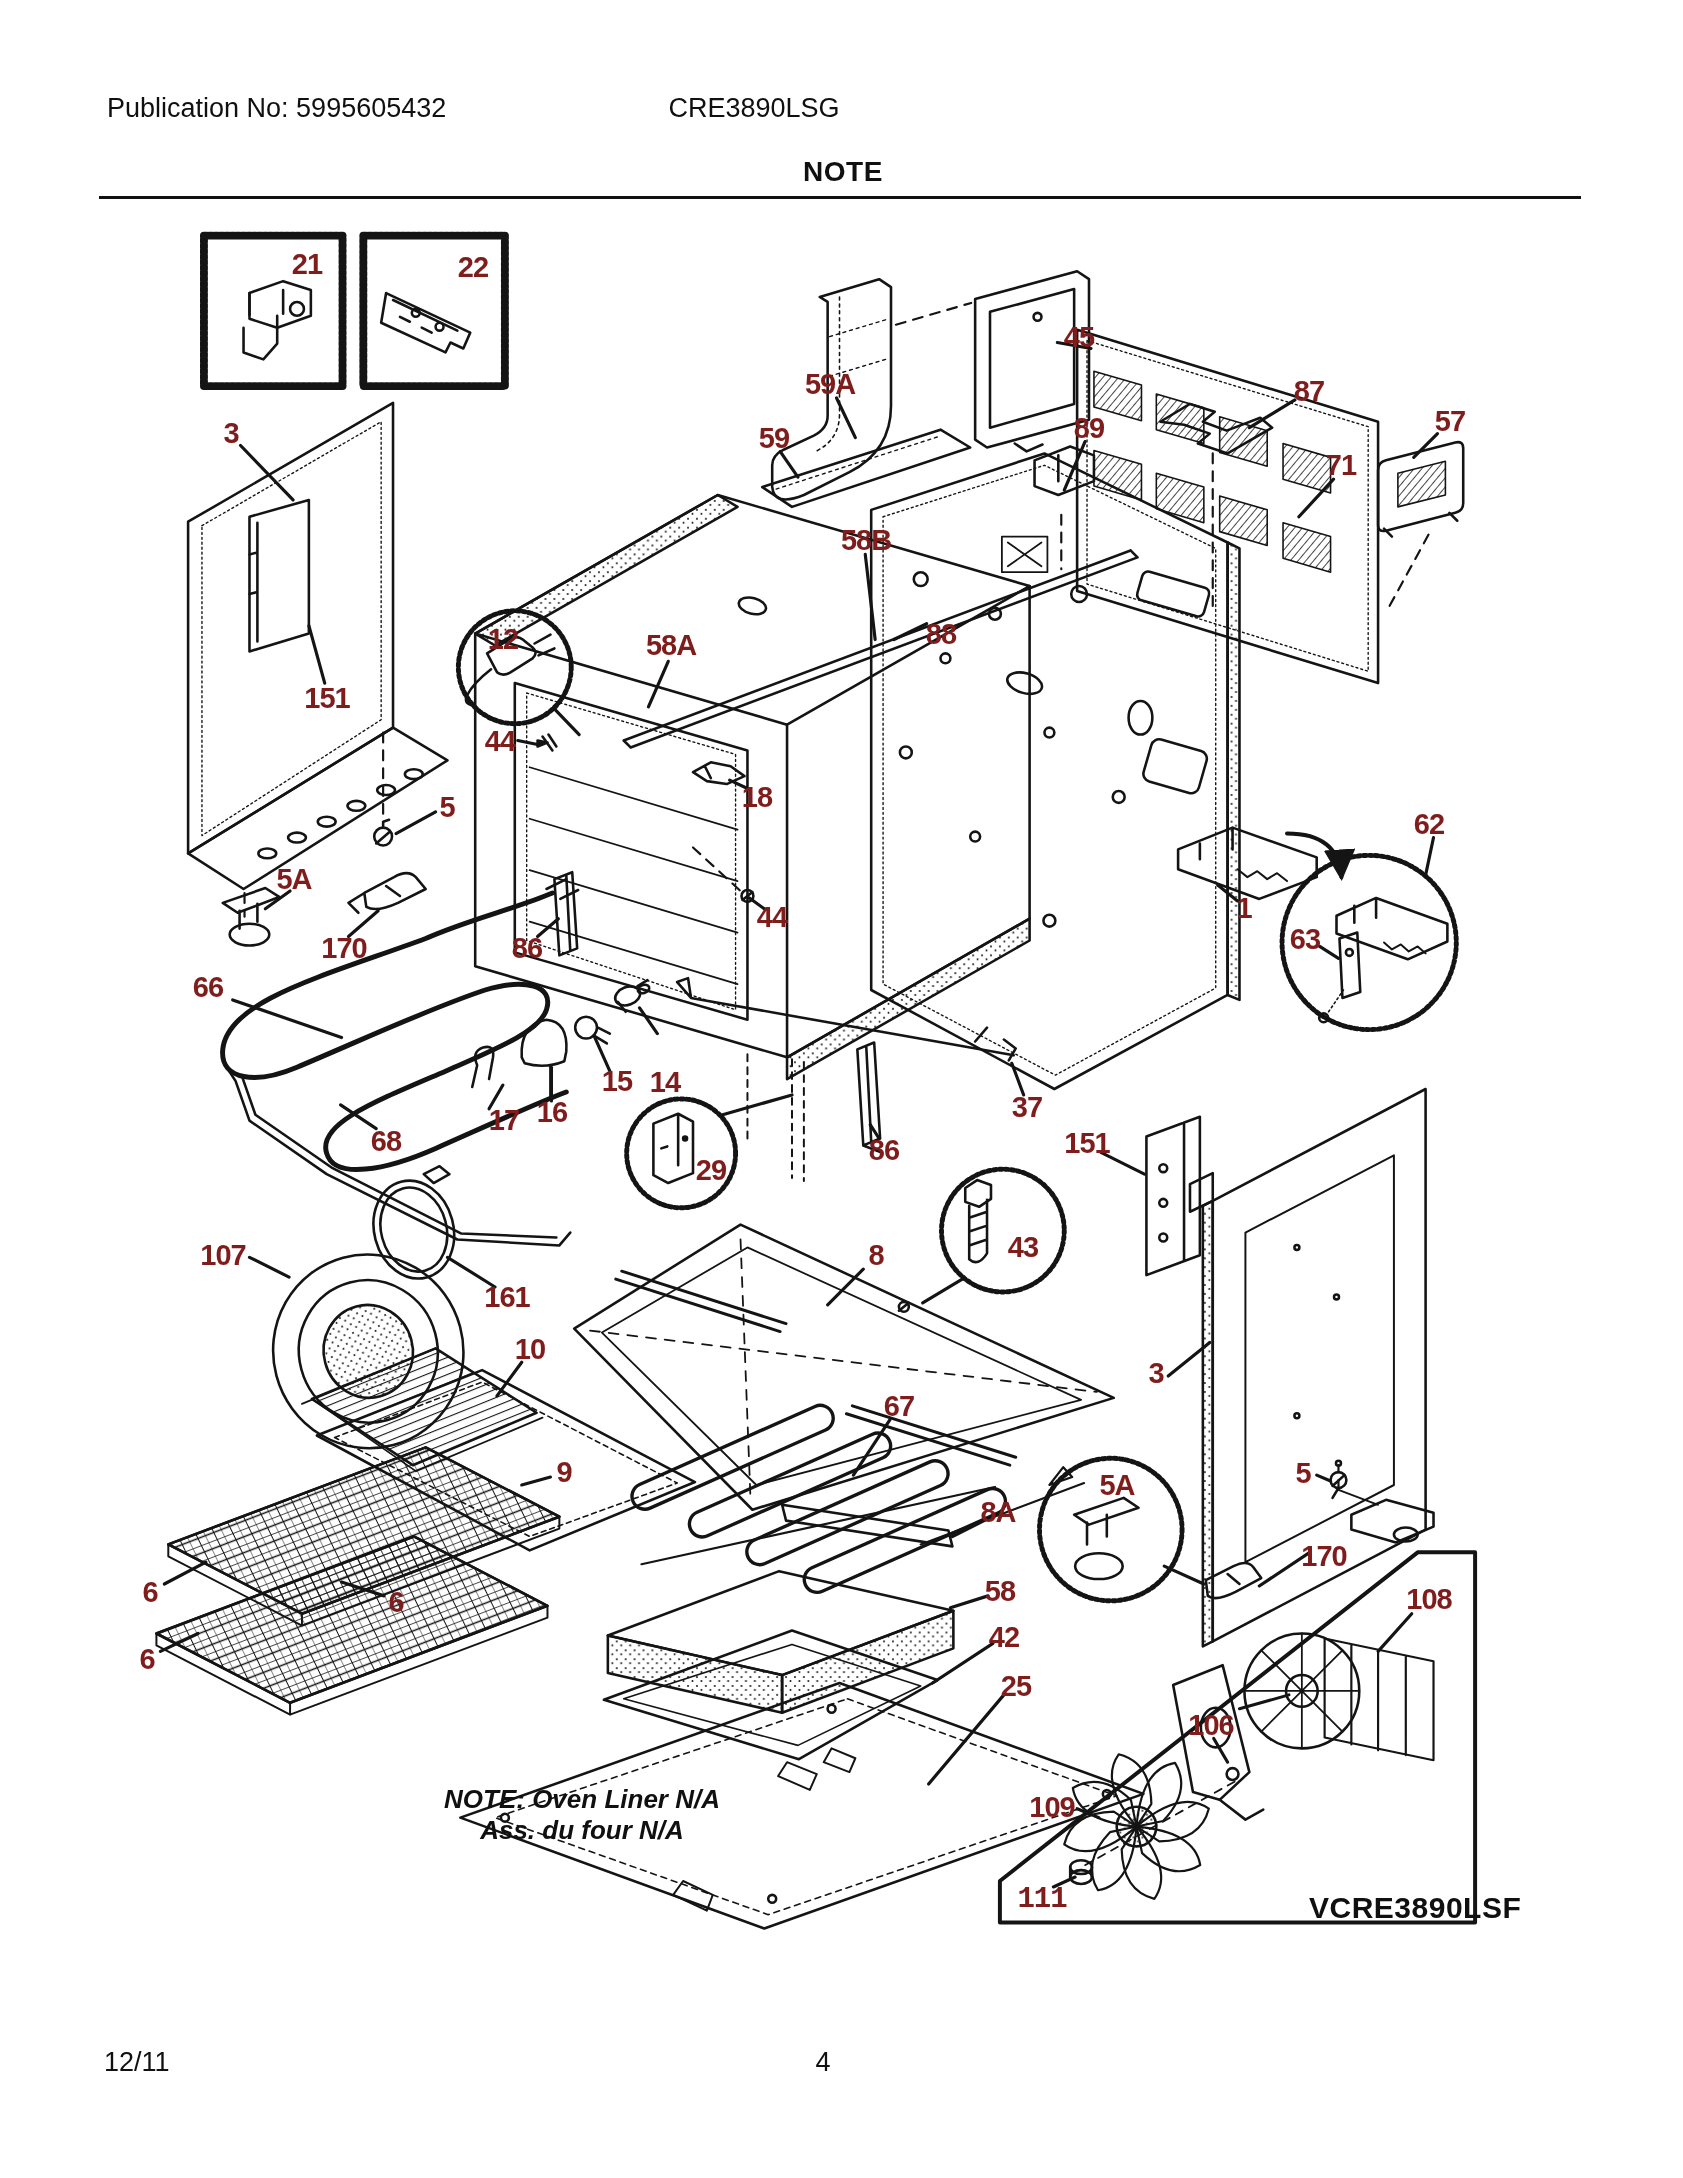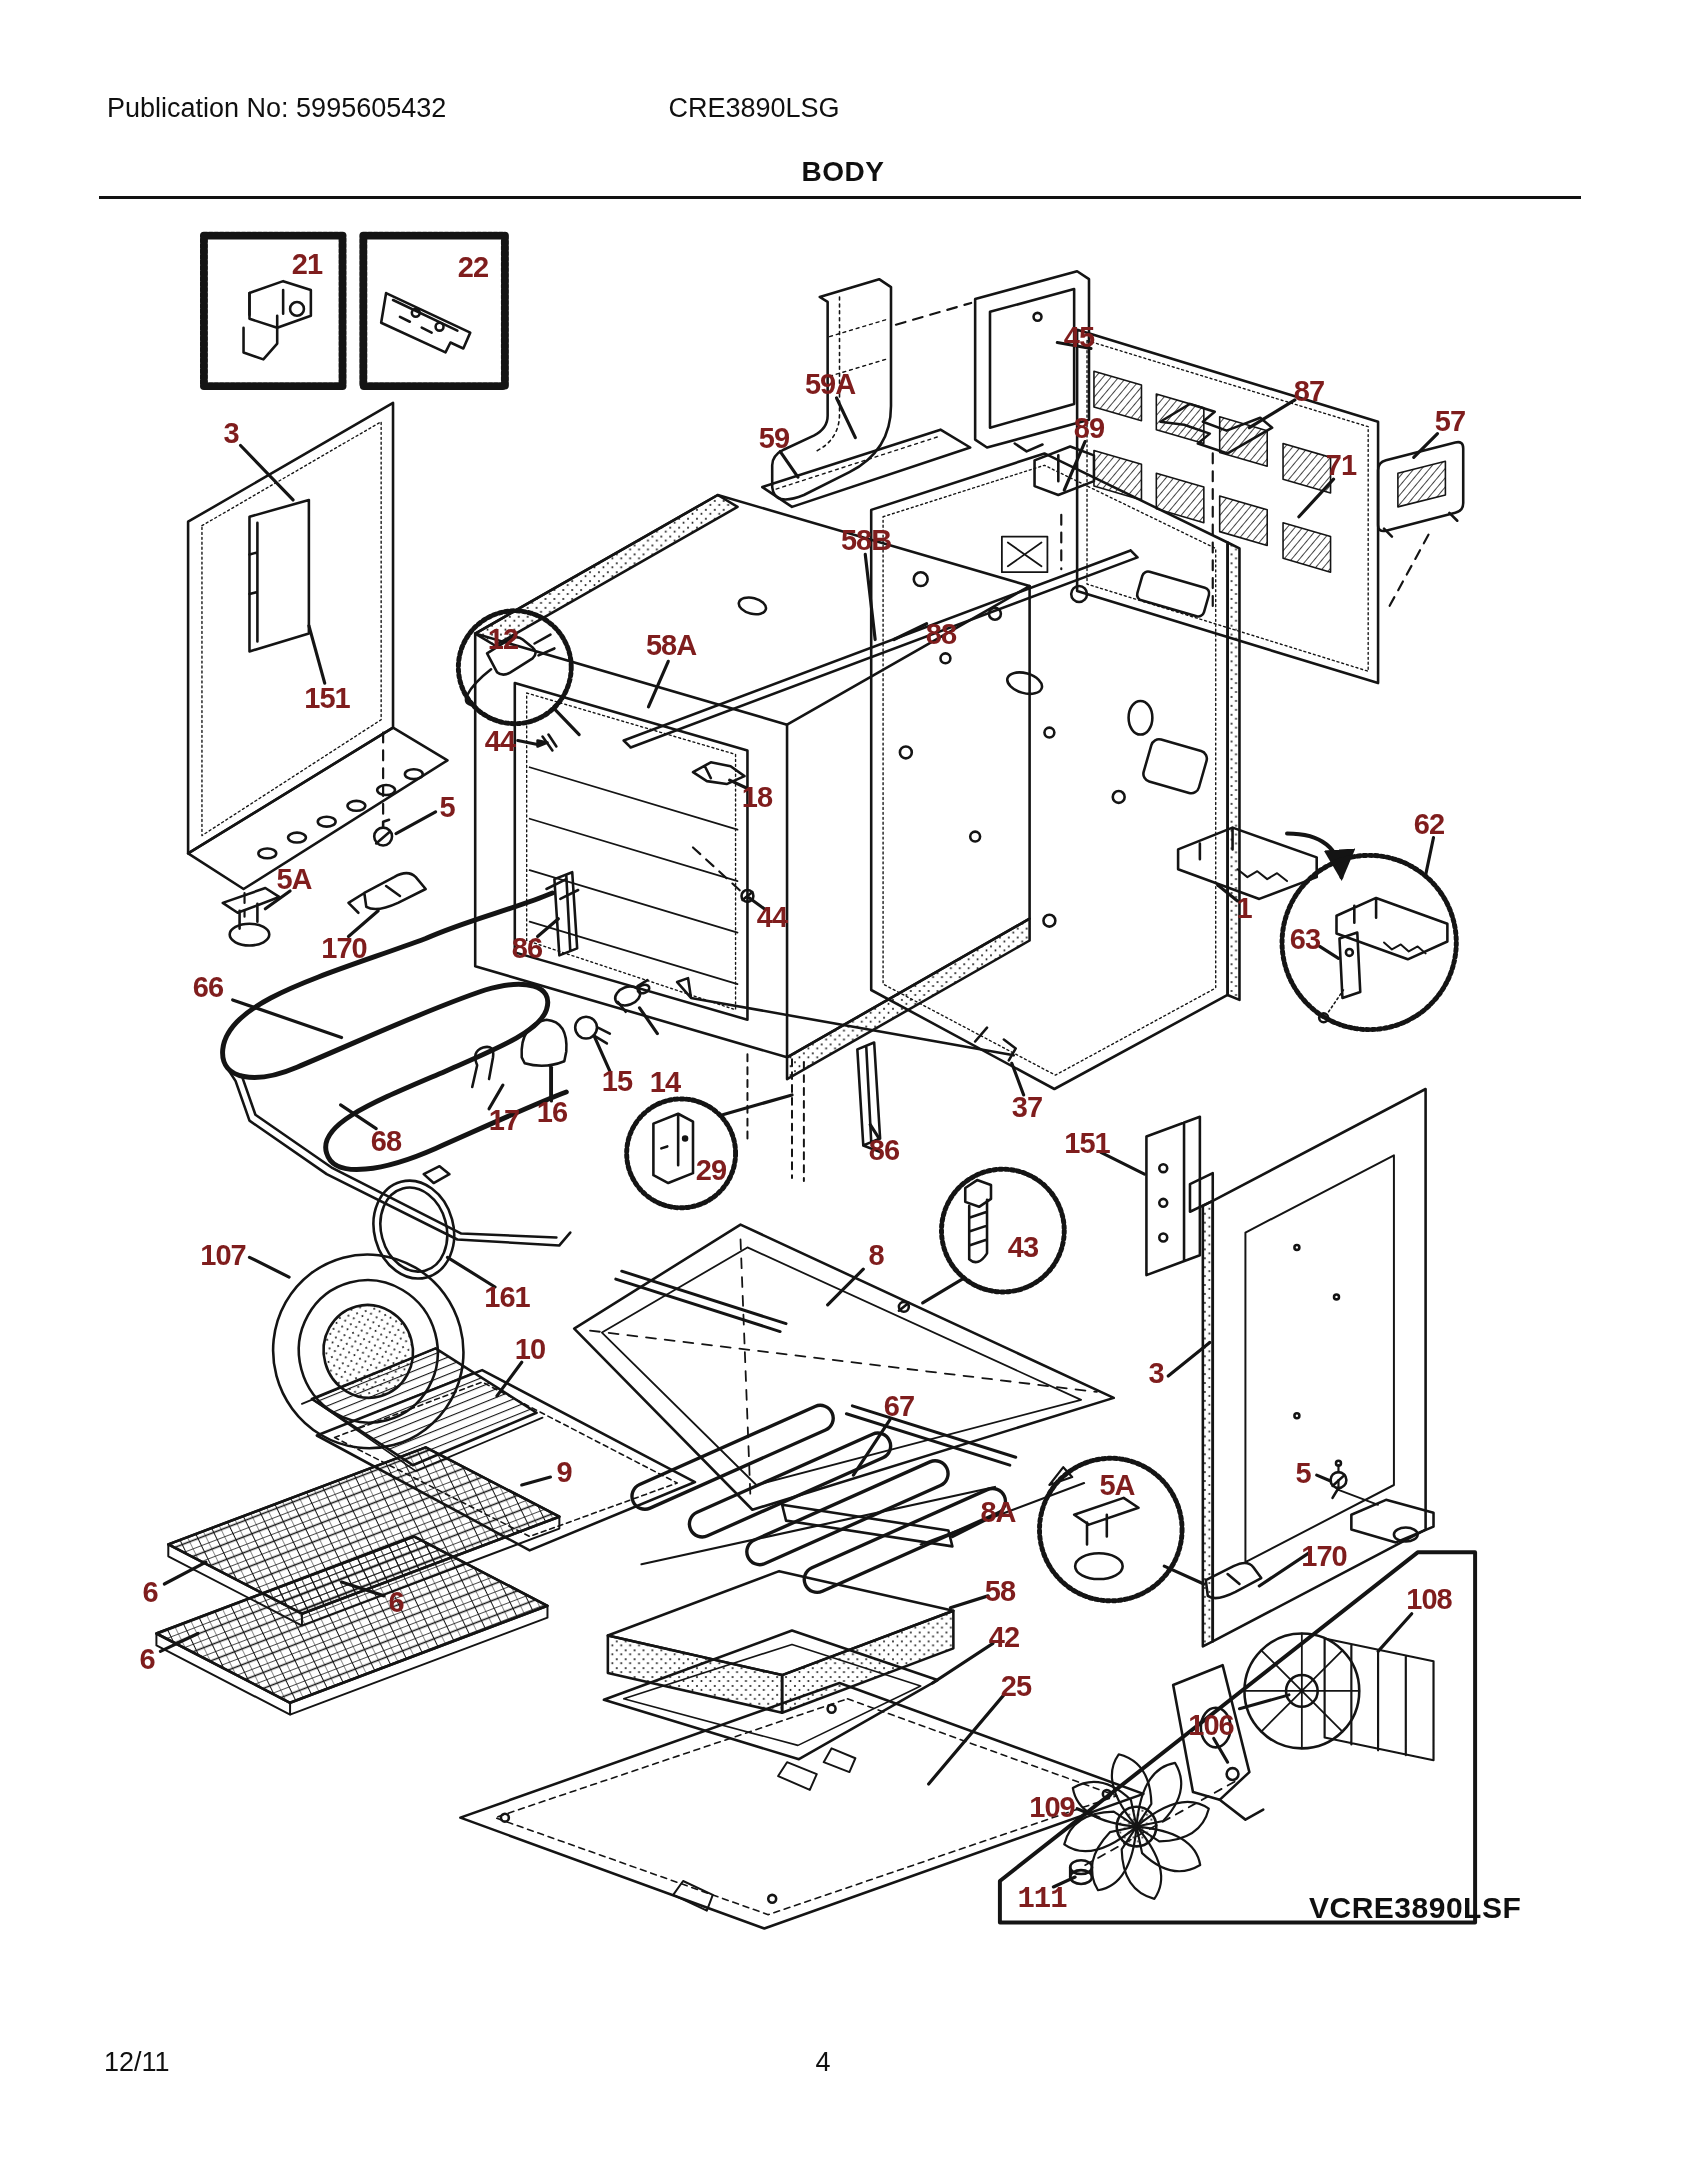--- a/index.html
+++ b/index.html
@@ -20,21 +20,21 @@
         letter-spacing:-1px;color:#7f1d1d;white-space:nowrap;}
   svg.art{position:absolute;left:0;top:0;}
 </style>
 </head>
 <body>
 
 <div class="page">
 
   <div class="hdr-text pub">Publication No: 5995605432</div>
   <div class="hdr-text model">CRE3890LSG</div>
-  <div class="hdr-text body-title">BODY</div>
+  <div class="hdr-text body-title">NOTE</div>
   <div class="rule"></div>
 
   <svg class="art" width="1683" height="2178" viewBox="0 0 1700 2200">
     <defs>
       <pattern id="vent" width="6" height="6" patternUnits="userSpaceOnUse" patternTransform="rotate(40)">
         <path d="M0 0V6" stroke="#141414" stroke-width="1.6"></path>
       </pattern>
       <pattern id="slots" width="11" height="8" patternUnits="userSpaceOnUse" patternTransform="rotate(-22)">
         <path d="M0 0H11" stroke="#141414" stroke-width="2.2"></path>
       </pattern>
@@ -433,20 +433,24 @@
       <div class="part-label" style="left: 1004px; top: 1637px;">42</div>
       <div class="part-label" style="left: 1016px; top: 1686px;">25</div>
       <div class="part-label" style="left: 150px; top: 1592px;">6</div>
       <div class="part-label" style="left: 396px; top: 1602px;">6</div>
       <div class="part-label" style="left: 147px; top: 1659px;">6</div>
       <div class="part-label" style="left: 1211px; top: 1725px;">106</div>
       <div class="part-label" style="left: 1052px; top: 1807px;">109</div>
       <div class="part-label" style="left: 1042px; top: 1899px; font-family: Liberation Mono, monospace;">111</div>
     </div>
 
+  <div class="note">
+    <div>NOTE: Oven Liner N/A</div>
+    <div>Ass. du four N/A</div>
+  </div>
 
   <div class="variant">VCRE3890LSF</div>
 
   <div class="ftr ftr-date">12/11</div>
   <div class="ftr ftr-page">4</div>
 
 </div>
 
 
 </body></html>

